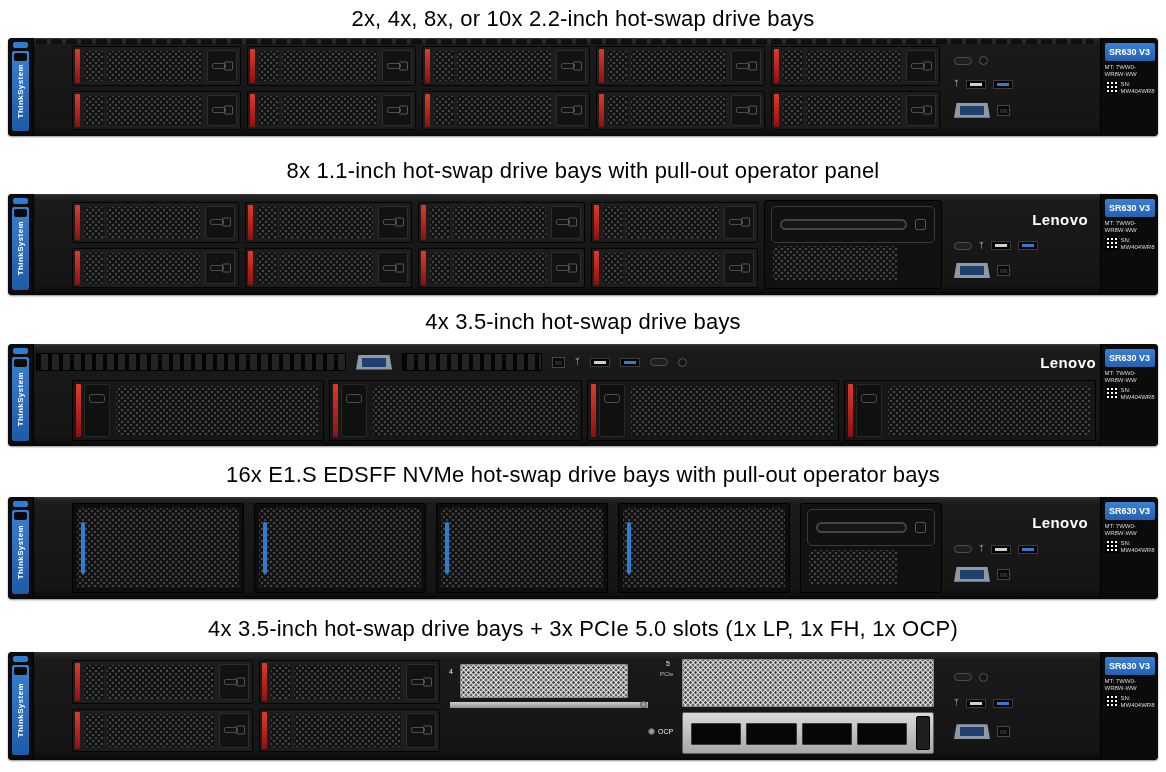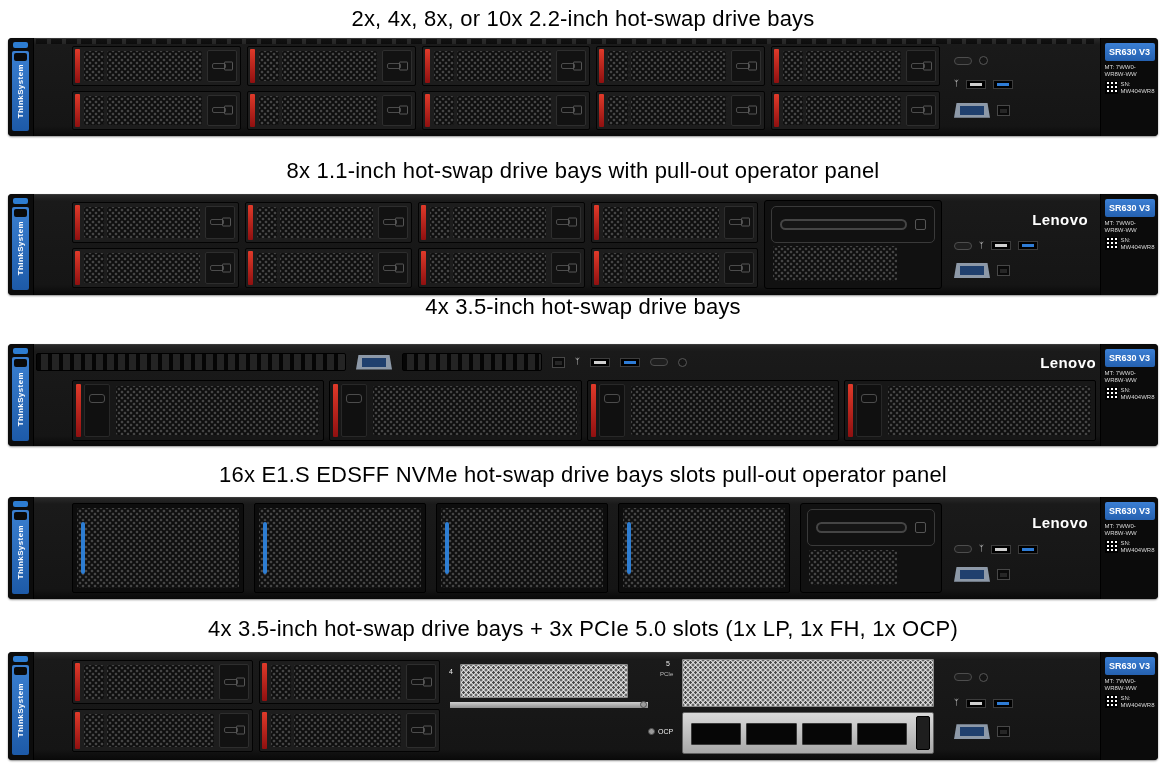--- a/index.html
+++ b/index.html
@@ -296,21 +296,21 @@
   <div class="ear-r">
     <div class="badge">SR630 V3</div>
     <div class="tiny">MT: 7WW0-WR8W-WW</div>
     <div class="qr-row">
       <span class="qr"></span>
       <span class="tiny">SN: MW404WR8</span>
     </div>
   </div>
 </div>
 
-<div class="caption" style="top:294px">4x 3.5-inch hot-swap drive bays</div>
+<div class="caption" style="top:309px">4x 3.5-inch hot-swap drive bays</div>
 
 <div class="server" style="top:344px;height:102px">
   <div class="ear-l">
     <div class="blue-clip"></div>
     <div class="ts-tag">
       <span>ThinkSystem</span>
     </div>
   </div>
   <div class="top-io">
     <span class="vents-h long"></span>
@@ -350,21 +350,21 @@
   <div class="ear-r">
     <div class="badge">SR630 V3</div>
     <div class="tiny">MT: 7WW0-WR8W-WW</div>
     <div class="qr-row">
       <span class="qr"></span>
       <span class="tiny">SN: MW404WR8</span>
     </div>
   </div>
 </div>
 
-<div class="caption" style="top:462px">16x E1.S EDSFF NVMe hot-swap drive bays slots pull-out operator panel</div>
+<div class="caption" style="top:462px">16x E1.S EDSFF NVMe hot-swap drive bays with pull-out operator bays</div>
 
 <div class="server" style="top:497px;height:102px">
   <div class="ear-l">
     <div class="blue-clip"></div>
     <div class="ts-tag">
       <span>ThinkSystem</span>
     </div>
   </div>
   <div class="bays-edsff" style="left:64px;top:6px;bottom:6px;width:718px">
     <div class="edsff">

